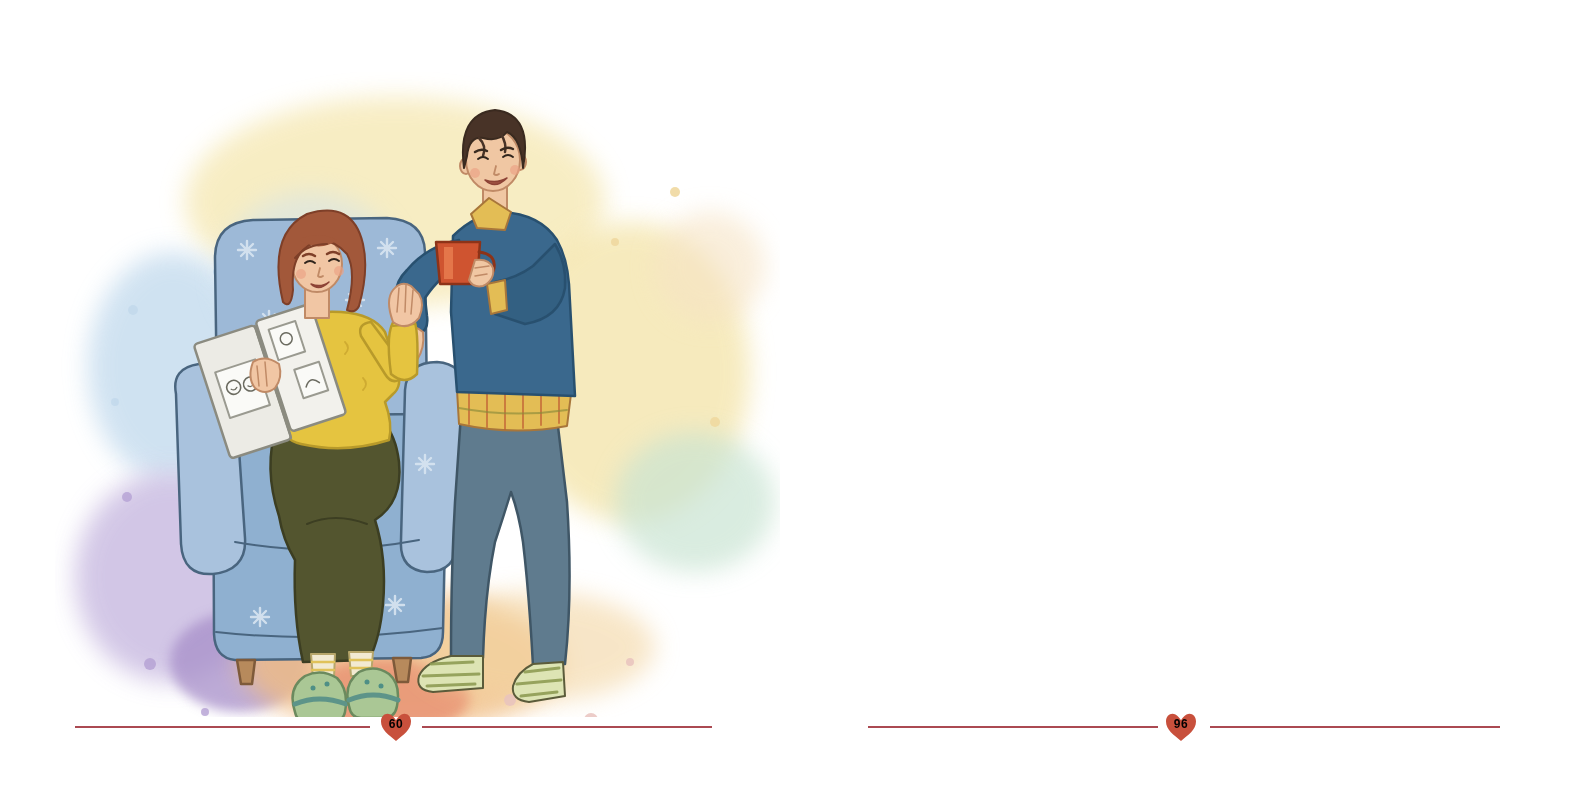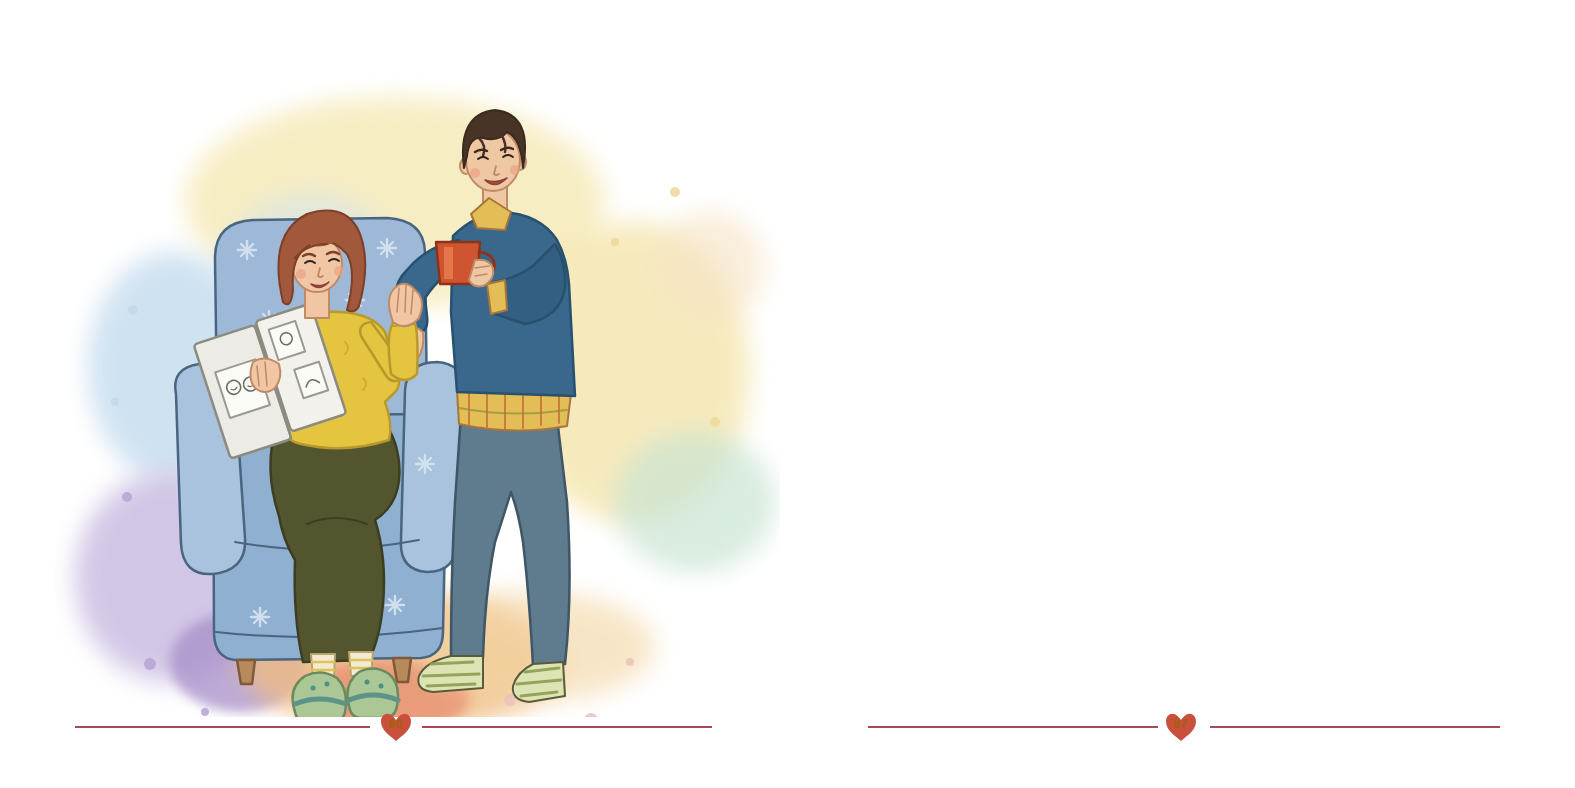--- a/index.html
+++ b/index.html
@@ -15,21 +15,21 @@
   .illustration{position:absolute;left:55px;top:72px;width:725px;height:645px;}
 
   
   .footer-rule{position:absolute;top:726px;height:1.5px;background:#ab4a52;}
   .page-marker{
     position:absolute;top:711px;width:34px;height:32px;
   }
   .page-marker svg{position:absolute;left:0;top:0;}
   .page-marker .num{
     position:absolute;left:0;top:6px;width:34px;text-align:center;
-    color:#a16207;font-size:12px;font-weight:bold;letter-spacing:0.5px;
+    color:#000000;font-size:12px;font-weight:bold;letter-spacing:0.5px;
   }
 </style>
 </head>
 <body>
 
 <div class="page page-left">
 
   <svg class="illustration" viewBox="0 0 725 645" width="725" height="645" xmlns="http://www.w3.org/2000/svg">
     <defs>
       <filter id="wcA" x="-60%" y="-60%" width="220%" height="220%">
@@ -253,15 +253,15 @@
 </div>
 
 <div class="page page-right">
 
   <div class="footer-rule" style="left:81px;width:290px;"></div>
   <div class="footer-rule" style="left:423px;width:290px;"></div>
   <div class="page-marker" style="left:377px;">
     <svg width="34" height="32" viewBox="0 0 34 32">
       <path d="M17,30 C10,24 2,19 2,10.5 C2,4.5 7,1.2 11.5,3.6 C14,5 15.9,7.4 17,9.2 C18.1,7.4 20,5 22.5,3.6 C27,1.2 32,4.5 32,10.5 C32,19 24,24 17,30 Z" fill="#c8503c"></path>
     </svg>
-    <span class="num">87</span>
+    <span class="num">96</span>
   </div>
 </div>
 
 </body></html>

